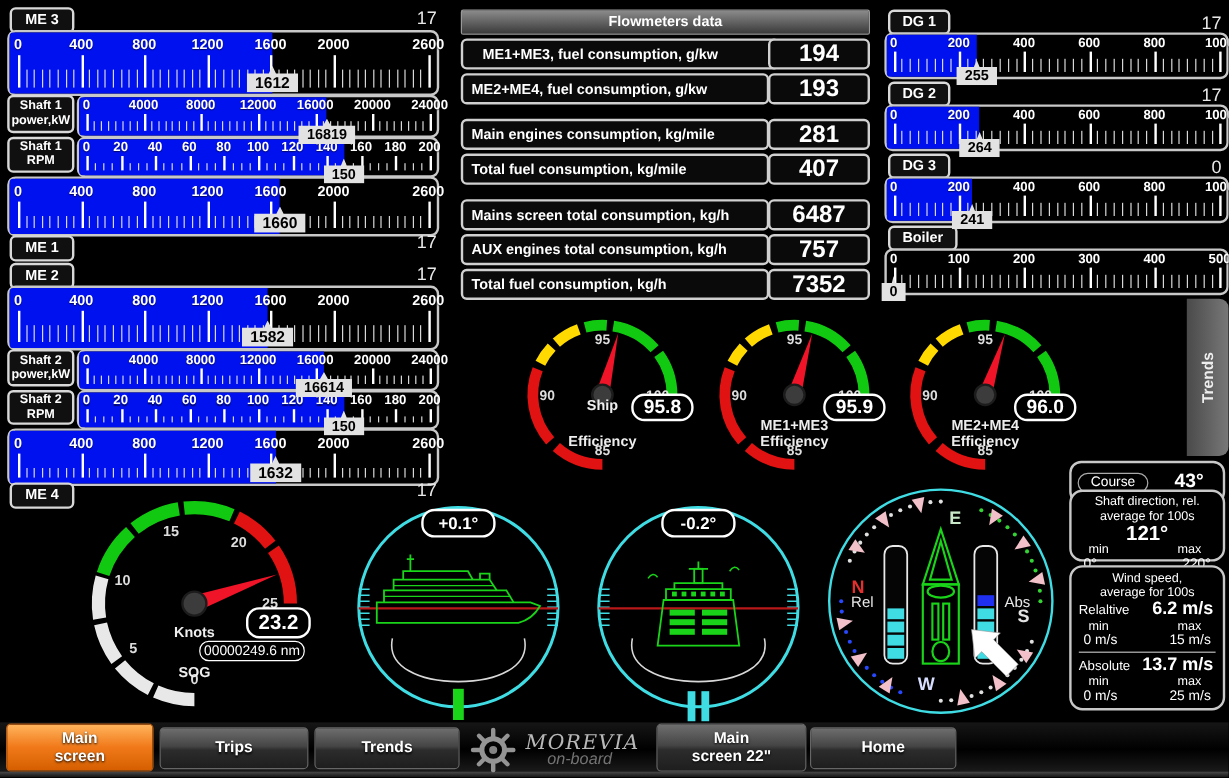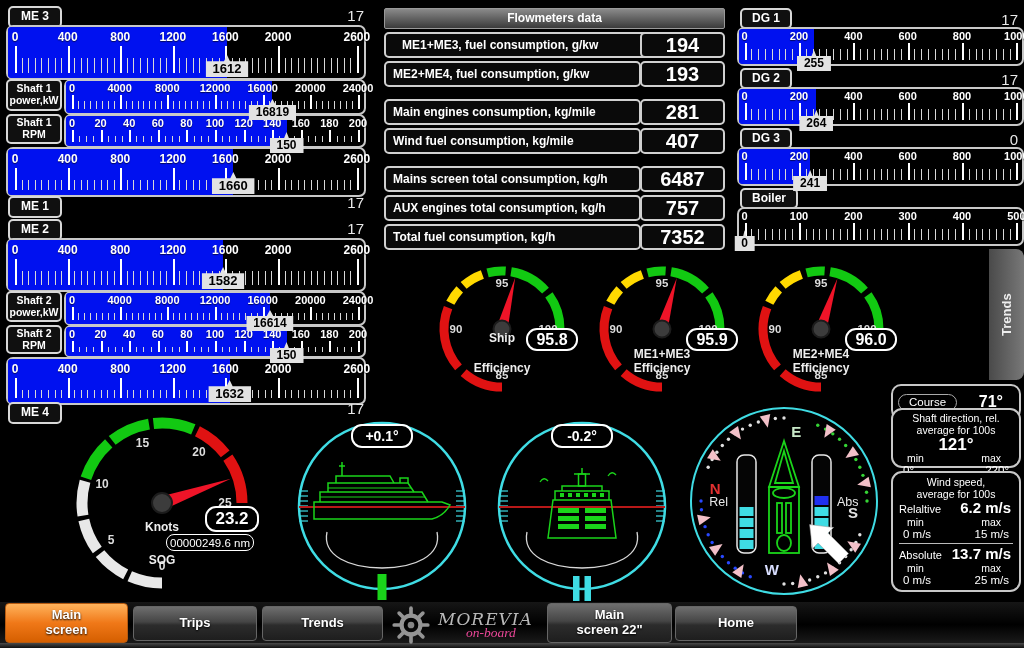--- a/index.html
+++ b/index.html
@@ -38,50 +38,50 @@
   .course-value{margin-left:auto;margin-right:16px;font-size:16px;font-weight:bold;}
   #side-tab{background:linear-gradient(90deg,#787878,#4a4a4a);border-radius:8px 0 0 8px;color:#eee;font-weight:bold;font-size:13px;
             display:flex;align-items:center;justify-content:center;writing-mode:vertical-rl;transform:rotate(180deg);}
   .btn{background:linear-gradient(#6e6e6e,#454545 45%,#2c2c2c 55%,#1e1e1e);border:1px solid #666;border-radius:4px;
        color:#fff;font-weight:bold;font-size:13px;display:flex;align-items:center;justify-content:center;text-align:center;
        white-space:pre-line;line-height:1.15;text-shadow:0 1px 2px #000;cursor:pointer;box-sizing:border-box;}
   .btn.active{background:linear-gradient(#ffb35c,#f07818 50%,#d55f00);border-color:#b65a10;}
   #bottom-strip{background:linear-gradient(#161616,#000 55%,#1a1a1a);}
   #bottom-edge{background:linear-gradient(#4a4a4a,#101010);}
   .logo-title{font-family:"DejaVu Serif",serif;font-style:italic;font-size:17px;color:#b8b8b8;letter-spacing:1px;line-height:18px;}
-  .logo-sub{font-family:Liberation Serif, serif;font-style:italic;font-size:13.5px;color:#ec4899;margin:-2px 0 0 28px;line-height:14px;}
+  .logo-sub{font-family:Liberation Sans, sans-serif;font-style:italic;font-size:13.5px;color:#737373;margin:-2px 0 0 18px;line-height:14px;}
 </style>
 </head>
 <body>
 
 <div id="canvas">
 
   <div class="abs" id="flowmeters" style="left:384px;top:8px;width:341px;height:242px;">
     <div class="fm-header abs" style="left:0;top:0;width:339px;height:19px;">Flowmeters data</div>
     <div id="fm-rows">
         <div class="fm-label abs" style="left: 0px; top: 24px; width: 246px; height: 22px; padding-left: 16px;">ME1+ME3, fuel consumption, g/kw</div>
         <div class="fm-value abs" style="left: 256px; top: 24px; width: 81px; height: 22px;">194</div>
         <div class="fm-label abs" style="left: 0px; top: 53px; width: 246px; height: 22px;">ME2+ME4, fuel consumption, g/kw</div>
         <div class="fm-value abs" style="left: 256px; top: 53px; width: 81px; height: 22px;">193</div>
         <div class="fm-label abs" style="left: 0px; top: 91px; width: 246px; height: 22px;">Main engines consumption, kg/mile</div>
         <div class="fm-value abs" style="left: 256px; top: 91px; width: 81px; height: 22px;">281</div>
-        <div class="fm-label abs" style="left: 0px; top: 120px; width: 246px; height: 22px;">Wind fuel consumption, kg/mile</div>
+        <div class="fm-label abs" style="left: 0px; top: 120px; width: 246px; height: 22px;">Total fuel consumption, kg/mile</div>
         <div class="fm-value abs" style="left: 256px; top: 120px; width: 81px; height: 22px;">407</div>
         <div class="fm-label abs" style="left: 0px; top: 158px; width: 246px; height: 22px;">Mains screen total consumption, kg/h</div>
         <div class="fm-value abs" style="left: 256px; top: 158px; width: 81px; height: 22px;">6487</div>
         <div class="fm-label abs" style="left: 0px; top: 187px; width: 246px; height: 22px;">AUX engines total consumption, kg/h</div>
         <div class="fm-value abs" style="left: 256px; top: 187px; width: 81px; height: 22px;">757</div>
         <div class="fm-label abs" style="left: 0px; top: 216px; width: 246px; height: 22px;">Total fuel consumption, kg/h</div>
         <div class="fm-value abs" style="left: 256px; top: 216px; width: 81px; height: 22px;">7352</div>
       </div>
   </div>
 
   <div class="abs panel" id="course-box" style="left:891px;top:384px;width:130px;height:36px;border-radius:10px;">
     <div class="course-label">Course</div>
-    <div class="course-value">71°</div>
+    <div class="course-value">43°</div>
   </div>
 
   <div class="abs panel" style="left:891px;top:408px;width:130px;height:60px;padding-top:2px;">
     <div class="wline">Shaft direction, rel.</div>
     <div class="wline">average for 100s</div>
     <div class="wvalue">121°</div>
     <div class="wrow">
       <span>min</span>
       <span>max</span>
     </div>

